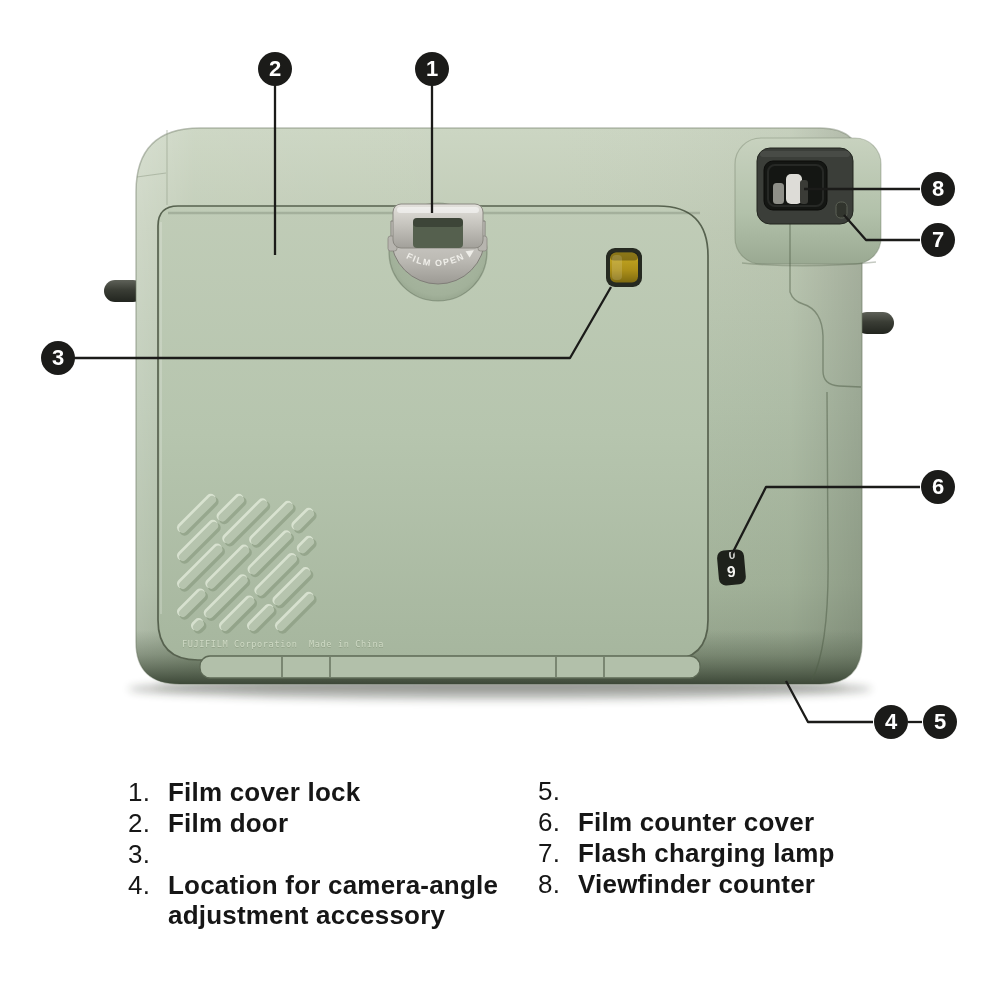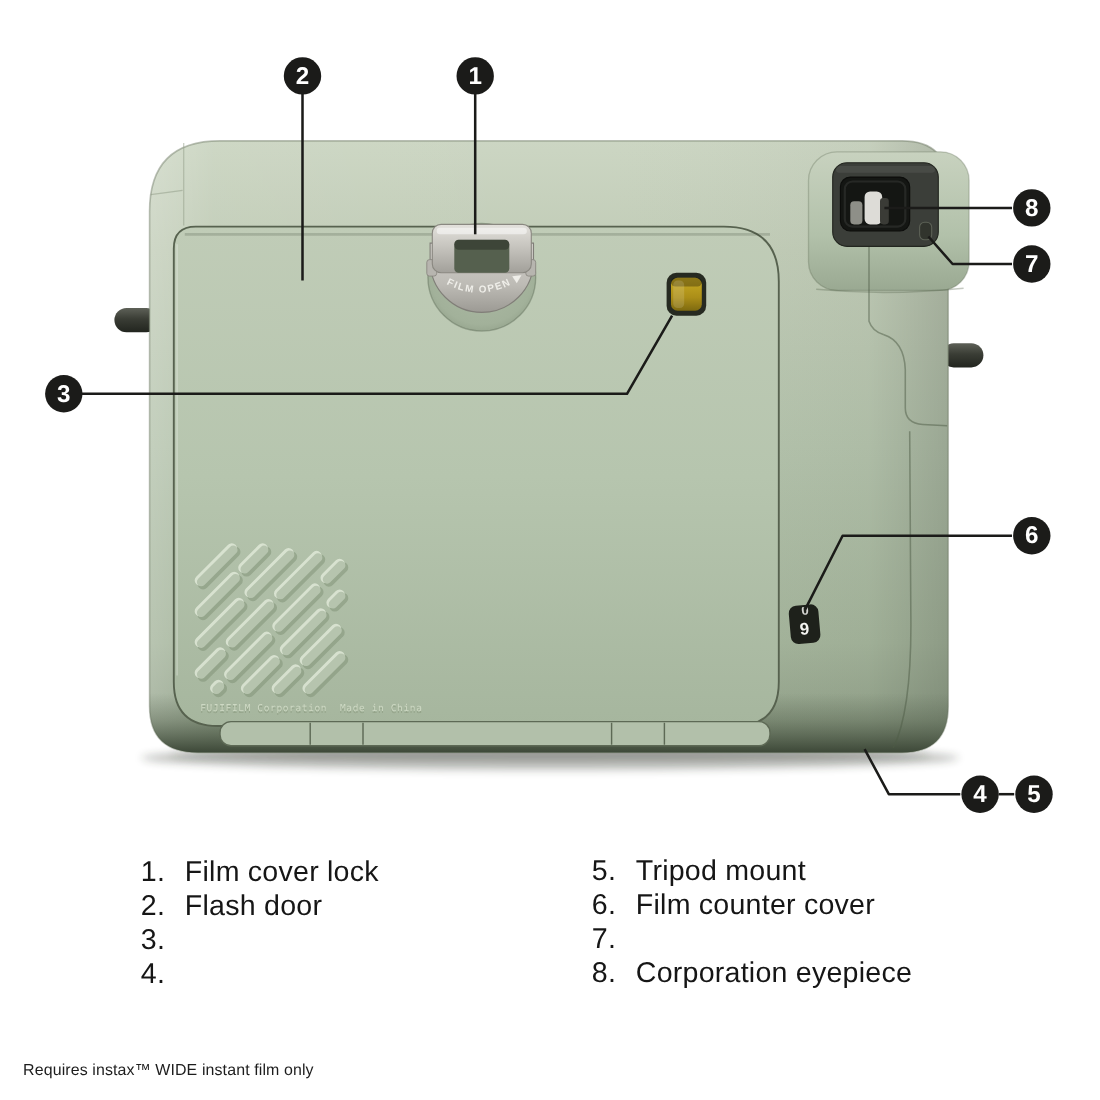--- a/index.html
+++ b/index.html
@@ -12,21 +12,21 @@
     position:absolute; width:34px; height:34px; border-radius:50%;
     background:var(--callout-black,#1b1b19); color:#fff;
     display:flex; align-items:center; justify-content:center;
     font-weight:bold; font-size:22px; line-height:1;
   }
   .legend { position:absolute; color:#161616; font-size:26px; line-height:30px; letter-spacing:.2px; }
   .legend-left  { left:128px; top:777px; width:430px; }
   .legend-right { left:538px; top:776px; width:450px; }
   .lrow { display:flex; margin-bottom:1px; }
   .lnum { width:40px; flex:none; }
-  .llines div { white-space:nowrap; }
+  .llines div { white-space:nowrap;font-weight:bold; }
   .footnote { position:absolute; left:21px; top:965px; font-size:14.5px; color:#1d1d1d; letter-spacing:.1px; }
   text { font-family:"Liberation Sans", sans-serif; }
   .embossed { font-family:"DejaVu Sans Mono", monospace; }
 </style>
 </head>
 <body>
 
 <div id="stage">
 
 <svg id="camera-svg" width="1000" height="1000" viewBox="0 0 1000 1000">
@@ -233,50 +233,55 @@
 <div class="legend legend-left">
   <div class="lrow">
     <span class="lnum">1.</span>
     <div class="llines">
           <div>Film cover lock</div>
         </div>
   </div>
   <div class="lrow">
     <span class="lnum">2.</span>
     <div class="llines">
-          <div>Flash door</div>
+          <div>Film door</div>
         </div>
   </div>
   <div class="lrow">
     <span class="lnum">3.</span>
   </div>
   <div class="lrow">
     <span class="lnum">4.</span>
+    <div class="llines">
+      <div>Location for camera-angle</div>
+      <div>adjustment accessory</div>
+    </div>
   </div>
 </div>
 
 <div class="legend legend-right">
   <div class="lrow">
     <span class="lnum">5.</span>
     <div class="llines">
-      <div>Tripod mount</div>
     </div>
   </div>
   <div class="lrow">
     <span class="lnum">6.</span>
     <div class="llines">
           <div>Film counter cover</div>
         </div>
   </div>
   <div class="lrow">
     <span class="lnum">7.</span>
+    <div class="llines">
+          <div>Flash charging lamp</div>
+        </div>
   </div>
   <div class="lrow">
     <span class="lnum">8.</span>
     <div class="llines">
-          <div>Corporation eyepiece</div>
+          <div>Viewfinder counter</div>
         </div>
   </div>
 </div>
 
-<div class="footnote">Requires instax™ WIDE instant film only</div>
 
 </div>
 
 </body></html>

